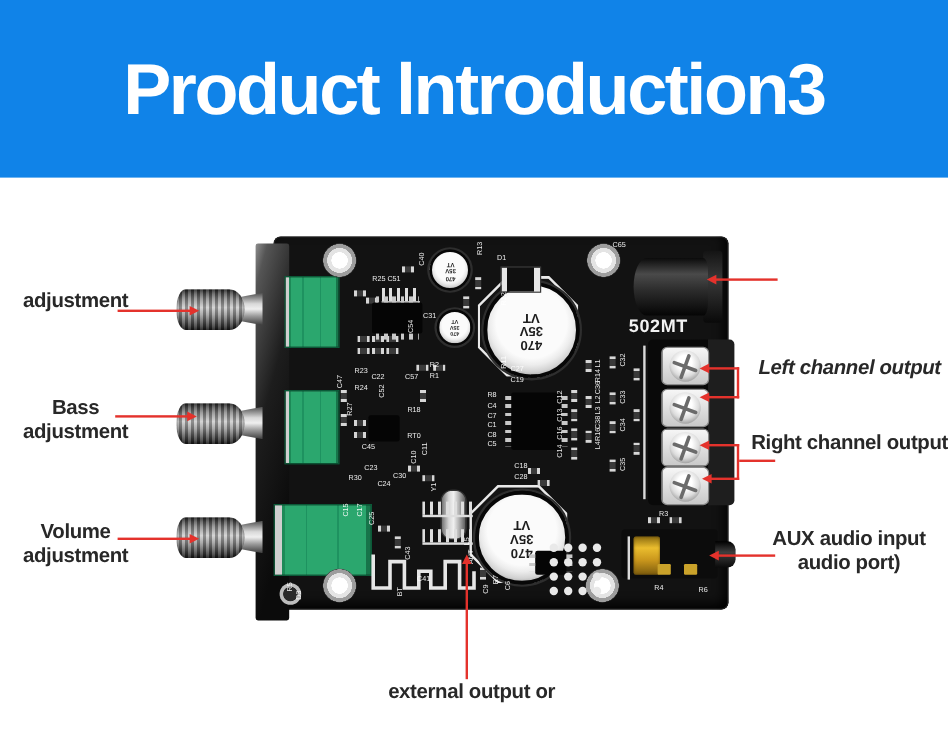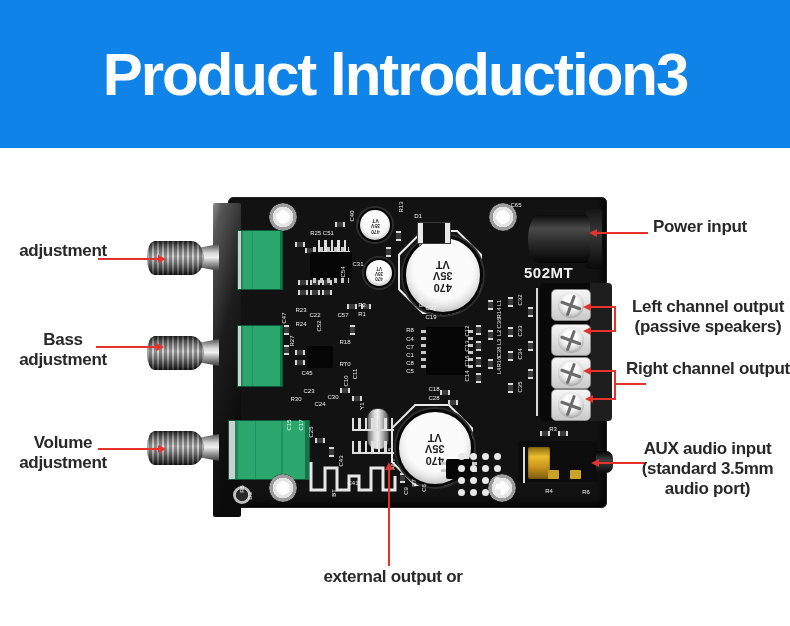--- a/index.html
+++ b/index.html
@@ -244,32 +244,29 @@
   </div>
   <div class="callout" style="left:8px;top:330px;width:110px;">
     <span>Bass</span>
       <span>adjustment</span>
   </div>
   <div class="callout" style="left:8px;top:433px;width:110px;">
     <span>Volume</span>
       <span>adjustment</span>
   </div>
   <div class="callout" style="left:614px;top:217px;width:172px;">
-    <span>Power input</span>
-  </div>
-  <div class="callout" style="left:628px;top:297px;width:160px;">
+  </div>
+  <div class="callout" style="left:628px;top:297px;width:160px;font-style:italic;">
     <span>Left channel output</span>
-      <span>(passive speakers)</span>
   </div>
   <div class="callout" style="left:626px;top:359px;width:164px;">
     <span>Right channel output</span>
   </div>
   <div class="callout" style="left:630px;top:439px;width:155px;">
     <span>AUX audio input</span>
-      <span>(standard 3.5mm</span>
       <span>audio port)</span>
   </div>
   <div class="callout" style="left:268px;top:567px;width:250px;">
     <span>external output or</span>
   </div>
 
   <div id="smd-layer">
       <div class="smd h" style="left: 298px; top: 279.5px;"></div>
       <div class="smd h" style="left: 310px; top: 279.5px;"></div>
       <div class="smd h" style="left: 322px; top: 279.5px;"></div>

